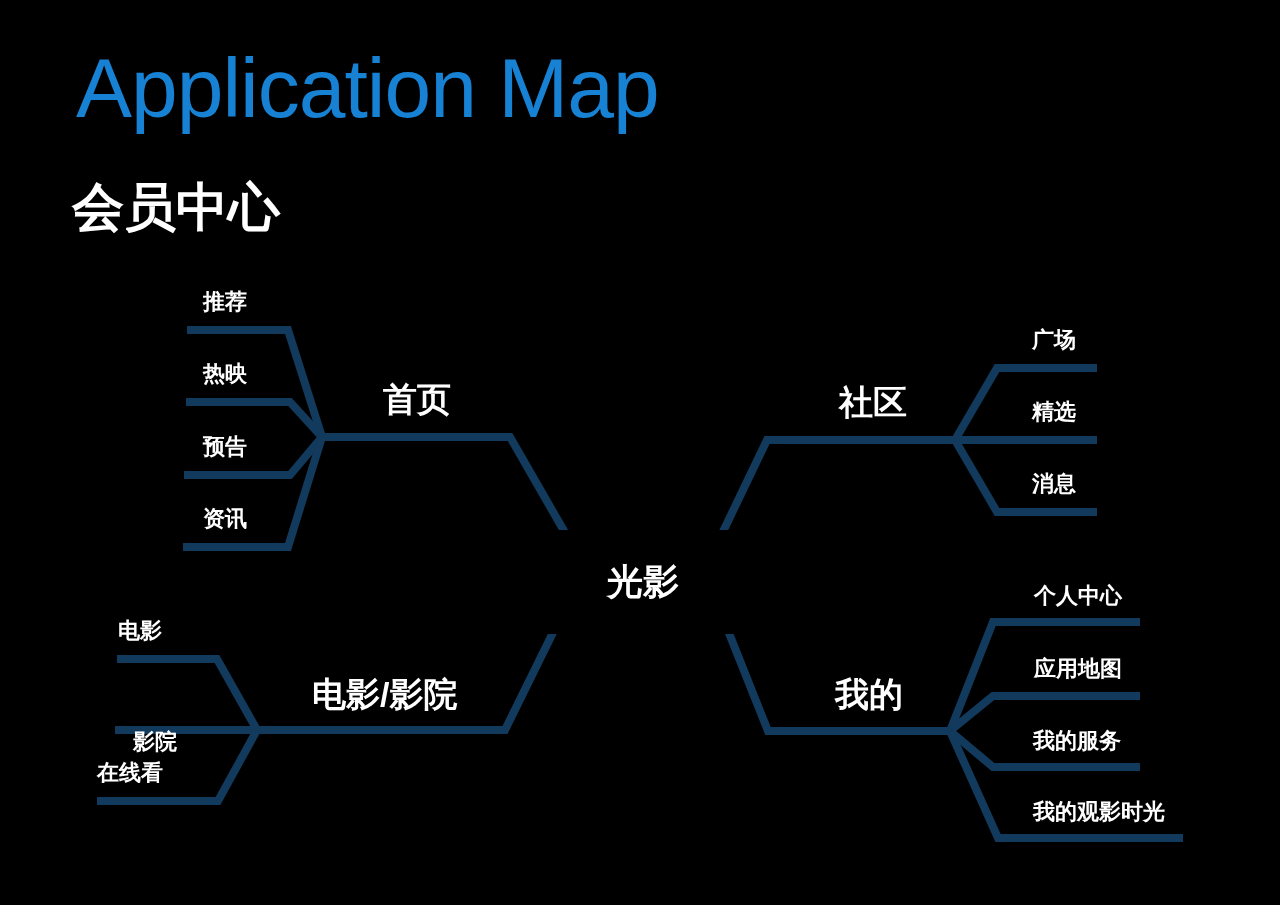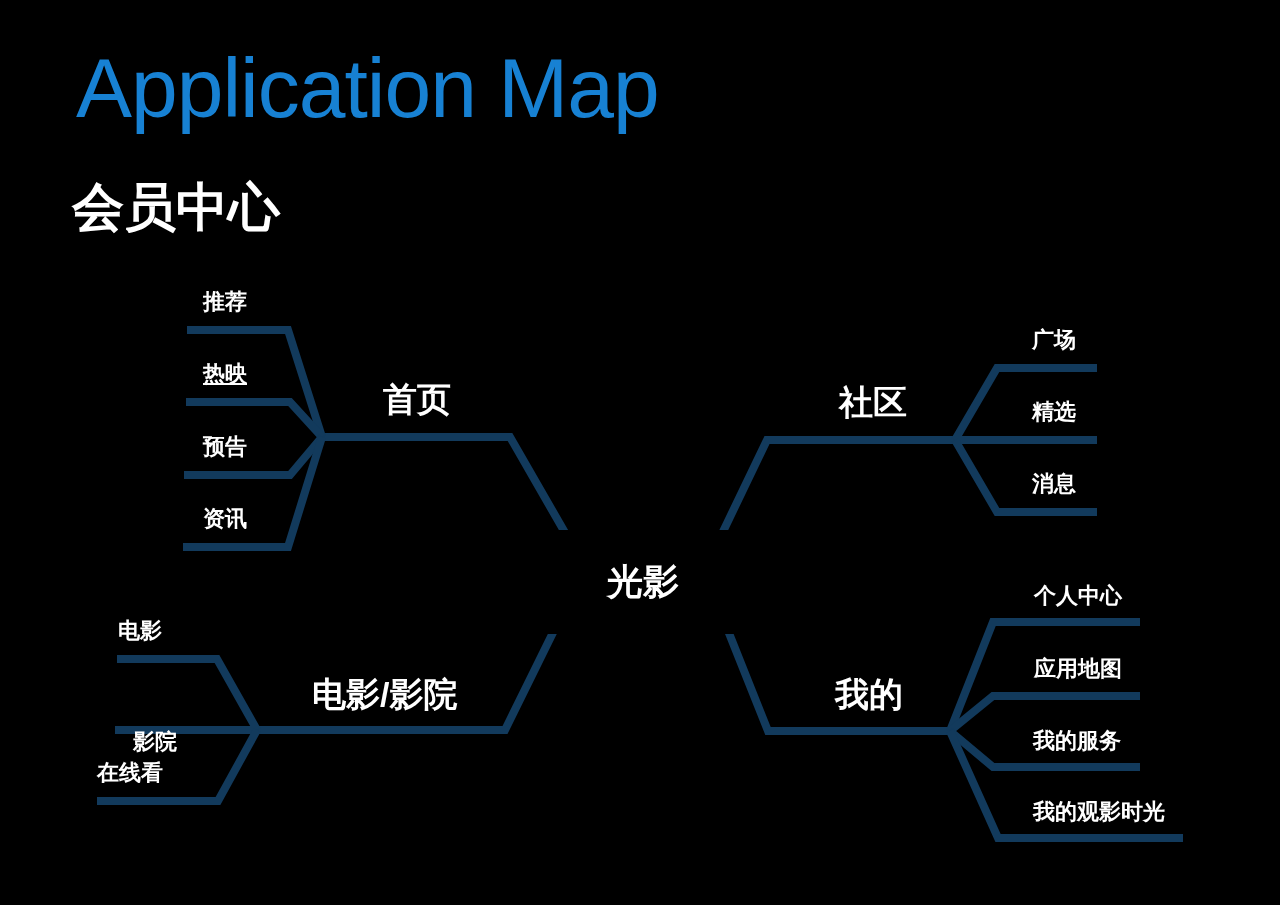--- a/index.html
+++ b/index.html
@@ -109,21 +109,21 @@
   </svg>
 
   <div class="node root-label">光影</div>
 
   <div class="node branch-label" style="left:383px; top:382px;">首页</div>
   <div class="node branch-label" style="left:839px; top:385px;">社区</div>
   <div class="node branch-label" style="left:312px; top:677px;">电影/影院</div>
   <div class="node branch-label" style="left:835px; top:677px;">我的</div>
 
   <div class="node child-label" style="left:203px; top:291px;">推荐</div>
-  <div class="node child-label" style="left:203px; top:363px;text-decoration:underline;">热映</div>
+  <div class="node child-label" style="left:203px; top:363px;">热映</div>
   <div class="node child-label" style="left:203px; top:436px;">预告</div>
   <div class="node child-label" style="left:203px; top:508px;">资讯</div>
 
   <div class="node child-label" style="left:1032px; top:329px;">广场</div>
   <div class="node child-label" style="left:1032px; top:401px;">精选</div>
   <div class="node child-label" style="left:1032px; top:473px;">消息</div>
 
   <div class="node child-label" style="left:118px; top:620px;">电影</div>
   <div class="node child-label" style="left:133px; top:692px;margin-top:39px;">影院</div>
   <div class="node child-label" style="left:97px; top:762px;">在线看</div>

